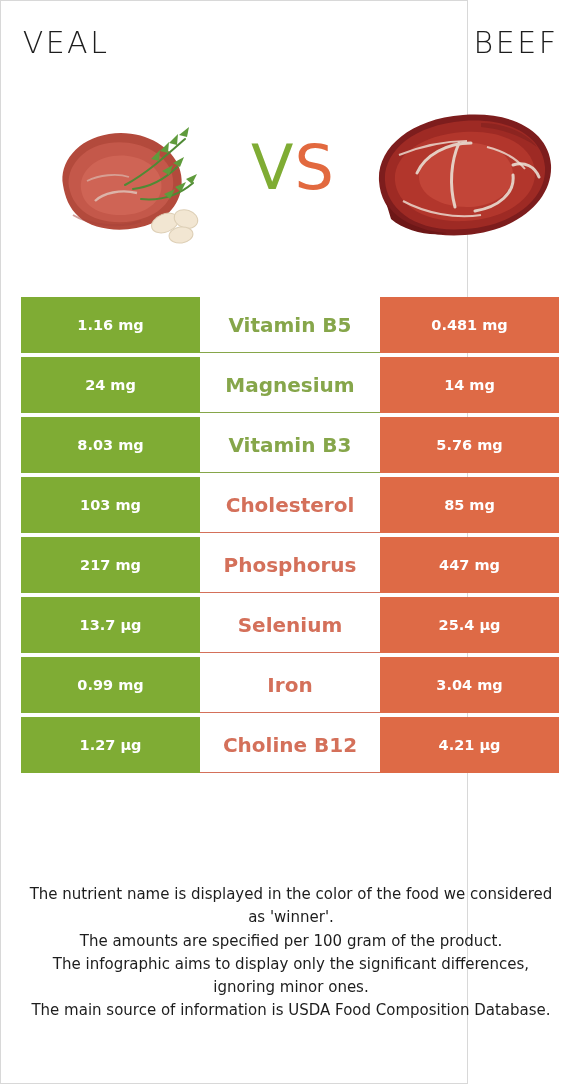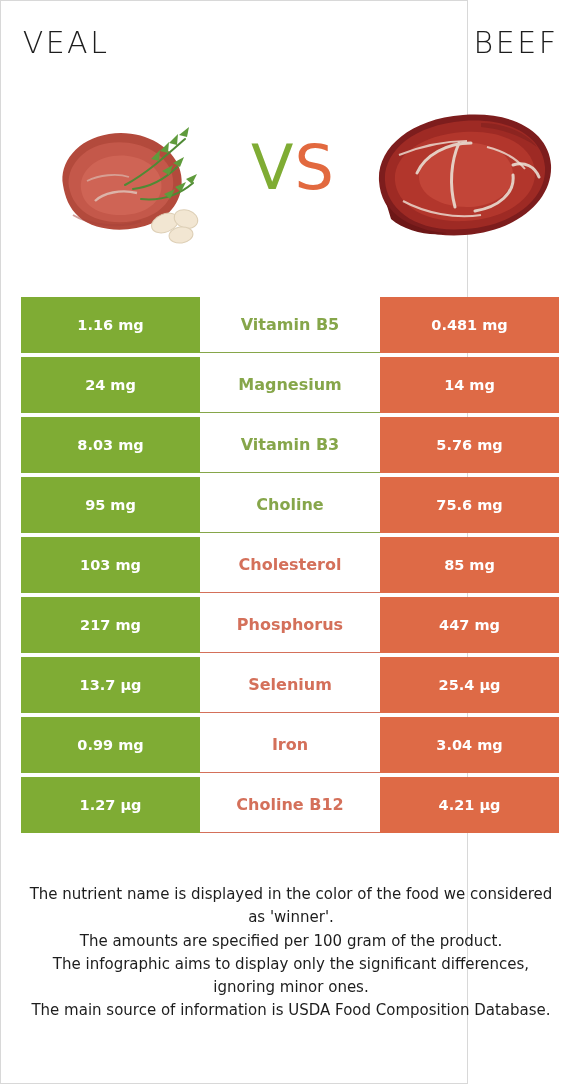--- a/index.html
+++ b/index.html
@@ -97,21 +97,21 @@
   }
   .cell.left {
     flex: 0 0 179px;
     background: #7fac34;
     color: #ffffff;
   }
   .cell.mid {
     flex: 1 1 auto;
     background: #ffffff;
     border-bottom: 1px solid transparent;
-    font-size: 16px;
+    font-size: 20px;
     font-weight: 700;
   }
   .cell.right {
     flex: 0 0 179px;
     background: #de6a46;
     color: #ffffff;
   }
   .cell.mid.win-veal { color: #86a64a; border-bottom-color: #86a64a; }
   .cell.mid.win-beef { color: #d4705a; border-bottom-color: #d4705a; }
 
@@ -214,25 +214,20 @@
         <div class="cell left">24 mg</div>
         <div class="cell mid win-veal">Magnesium</div>
         <div class="cell right">14 mg</div>
       </div>
       <div class="row">
         <div class="cell left">8.03 mg</div>
         <div class="cell mid win-veal">Vitamin B3</div>
         <div class="cell right">5.76 mg</div>
       </div>
       <div class="row">
-        <div class="cell left">95 mg</div>
-        <div class="cell mid win-veal">Choline</div>
-        <div class="cell right">75.6 mg</div>
-      </div>
-      <div class="row">
         <div class="cell left">103 mg</div>
         <div class="cell mid win-beef">Cholesterol</div>
         <div class="cell right">85 mg</div>
       </div>
       <div class="row">
         <div class="cell left">217 mg</div>
         <div class="cell mid win-beef">Phosphorus</div>
         <div class="cell right">447 mg</div>
       </div>
       <div class="row">

